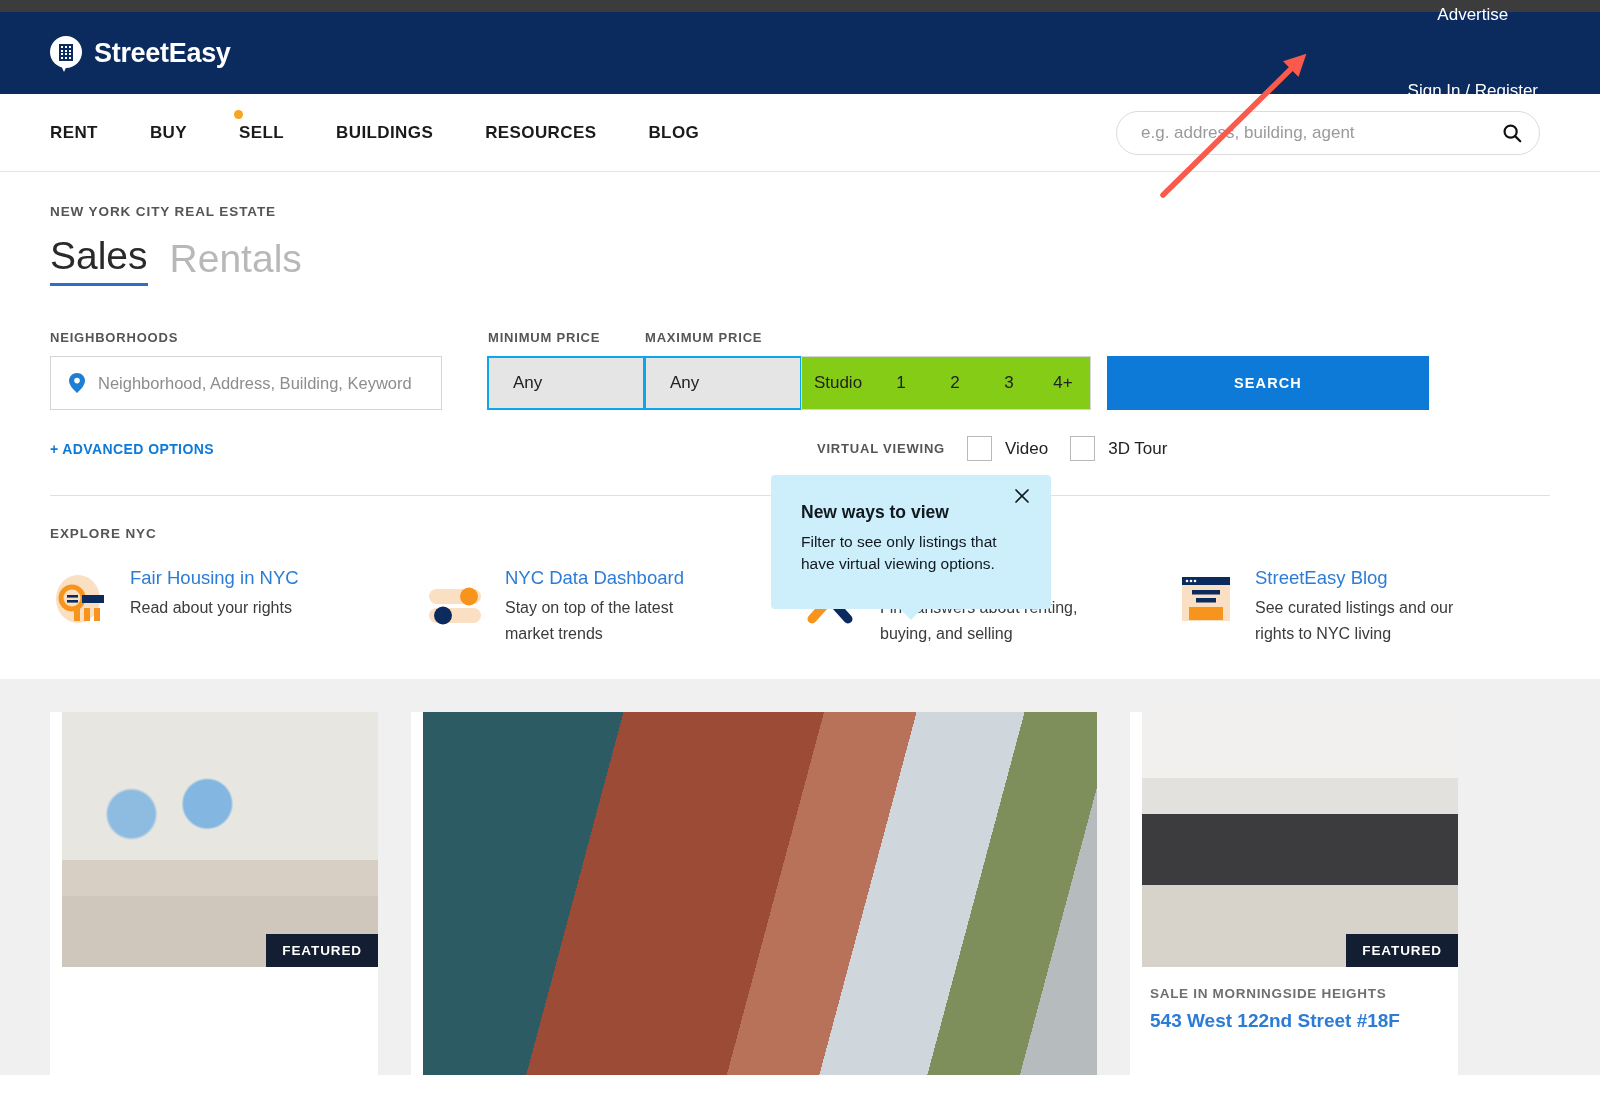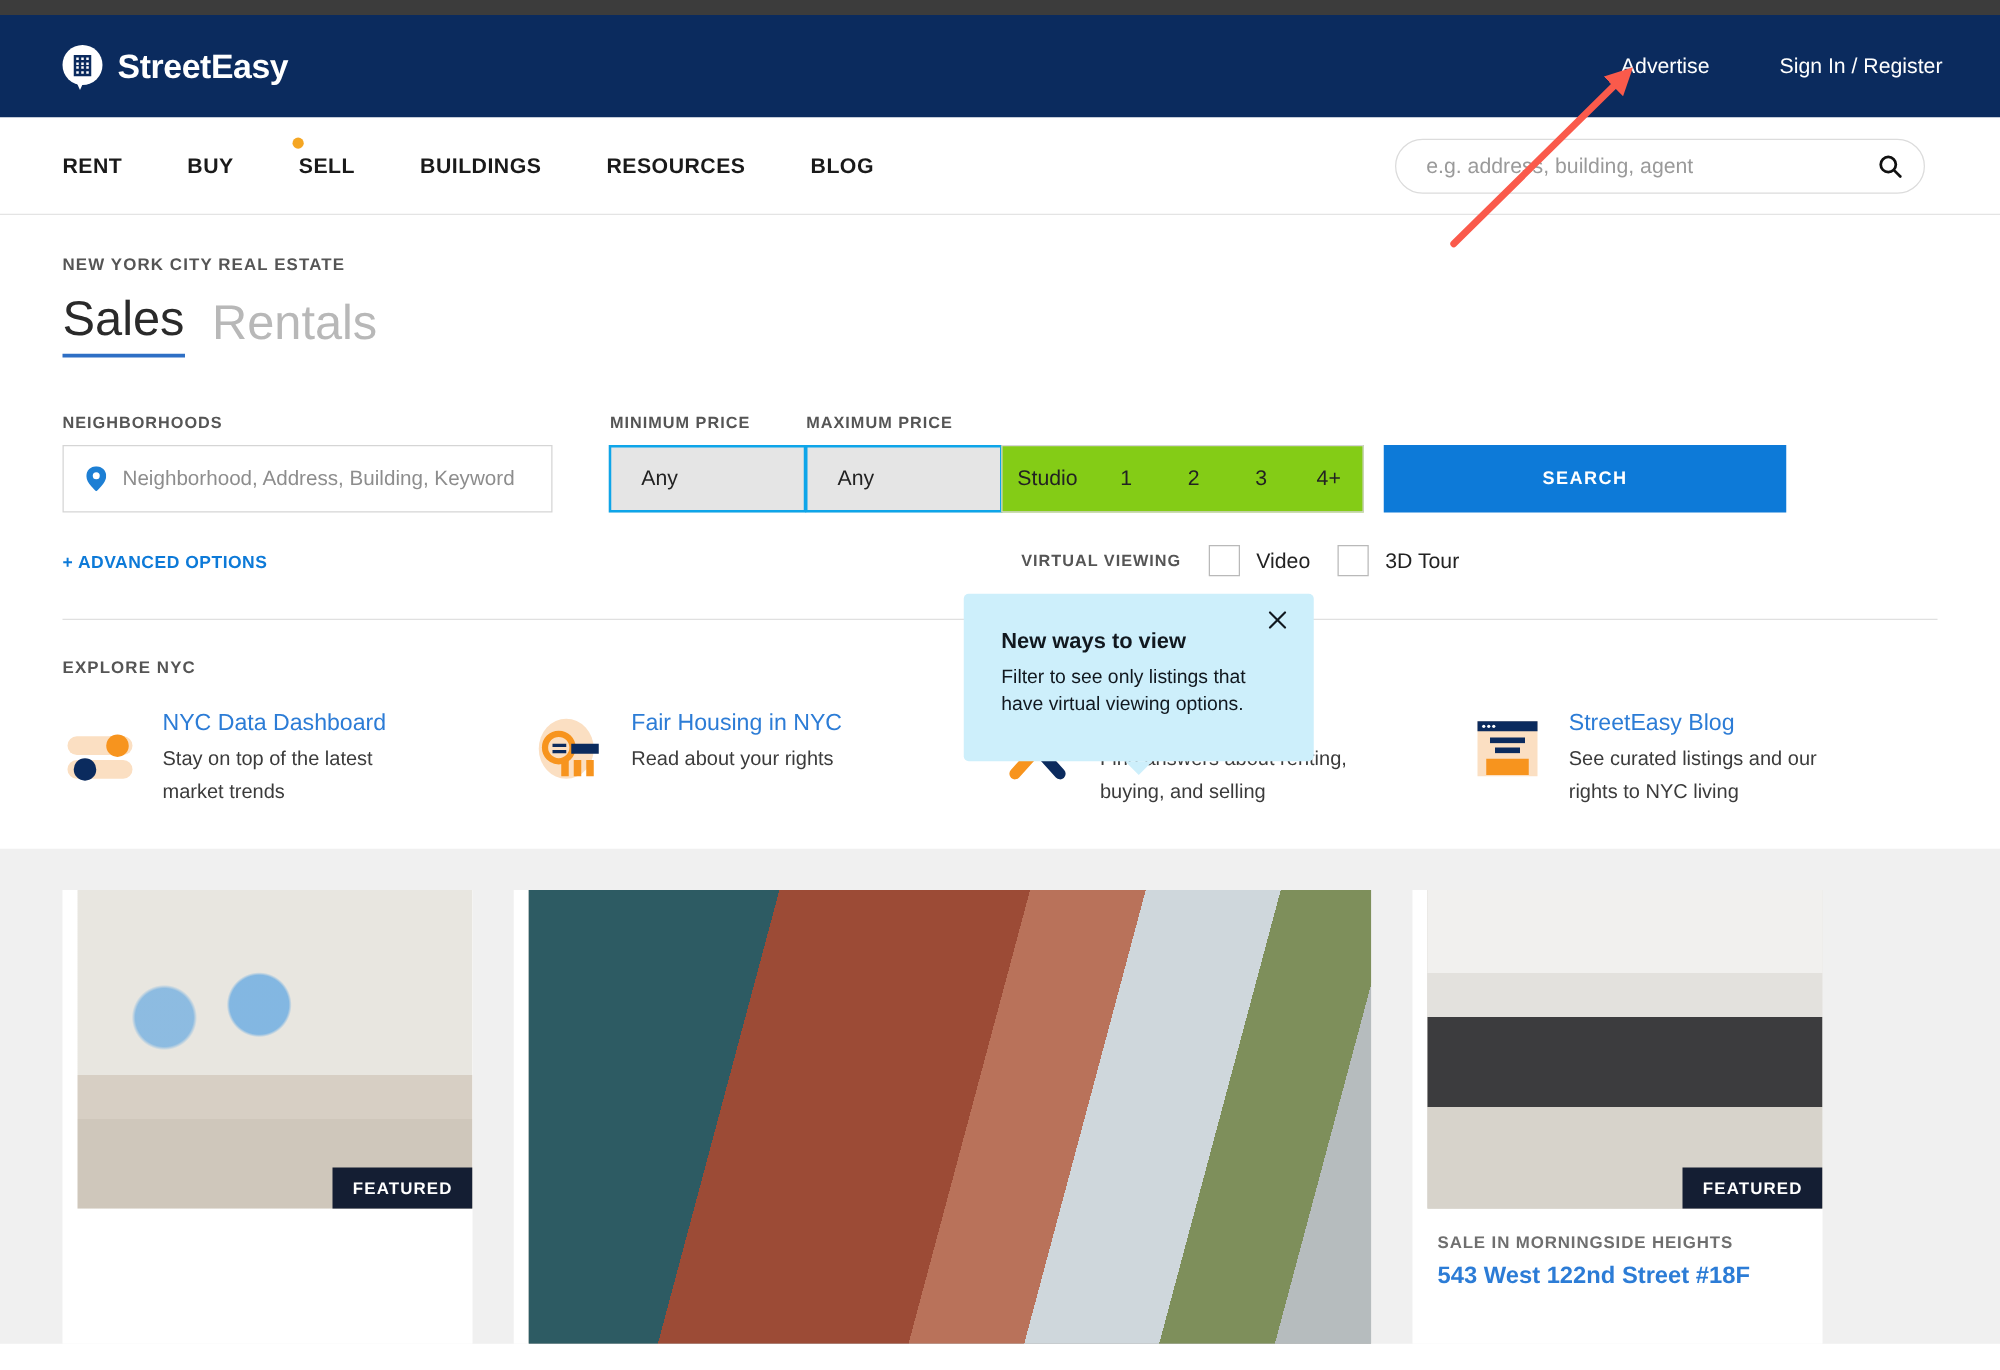--- a/index.html
+++ b/index.html
@@ -36,22 +36,22 @@
   .logo-pin .bldg {
     position:absolute; left:9px; top:8px;
     width:14px; height:17px; background:#0b2b5e;
     display:grid; grid-template-columns:repeat(3,1fr); grid-template-rows:repeat(4,1fr);
     gap:1.5px; padding:2px;
   }
   .logo-pin .bldg i { background:#ffffff; display:block; }
   .logo-text { color:#fff; font-size:27px; font-weight:bold; letter-spacing:-0.3px; }
 
   .topbar-right {
-    margin-left:auto; margin-right:46px;
-    display:flex; align-items:center; gap:56px;
+    margin-left:auto; margin-right:62px;
+    display:flex; align-items:center; gap:56px;flex-direction:column;
   }
   .topbar-link { color:#ffffff; font-size:17px; text-decoration:none; }
 
   
   .mainnav {
     height:78px; background:#fff; border-bottom:1px solid #e4e4e4;
     display:flex; align-items:center; position:relative;
   }
   .nav-items { display:flex; align-items:center; margin-left:50px; gap:52px; }
   .nav-item {
@@ -379,48 +379,48 @@
 
 <div class="hr"></div>
 
 <div class="explore">
   <div class="explore-label">EXPLORE NYC</div>
   <div class="explore-grid">
 
     <div class="ex-item">
       <span class="ex-icon">
         <svg viewBox="0 0 62 62" width="62" height="62">
-          <rect x="4" y="22" width="52" height="15" rx="7.5" fill="#fbdfc2"></rect>
-          <rect x="4" y="41" width="52" height="15" rx="7.5" fill="#fbdfc2"></rect>
-          <circle cx="44" cy="29.5" r="9" fill="#f7941e"></circle>
-          <circle cx="18" cy="48.5" r="9" fill="#0b2b5e"></circle>
-        </svg>
-      </span>
-      <div>
-        <div class="ex-title">NYC Data Dashboard</div>
-        <div class="ex-desc">Stay on top of the latest market trends</div>
-      </div>
-    </div>
-
-    <div class="ex-item">
-      <span class="ex-icon">
-        <svg viewBox="0 0 62 62" width="62" height="62">
           <ellipse cx="28" cy="32" rx="22" ry="24" fill="#fbdfc2"></ellipse>
           <circle cx="22" cy="31" r="11" fill="none" stroke="#f7941e" stroke-width="5"></circle>
           <rect x="17" y="28" width="11" height="2.6" fill="#0b2b5e"></rect>
           <rect x="17" y="33" width="11" height="2.6" fill="#0b2b5e"></rect>
           <rect x="32" y="28" width="22" height="8" fill="#0b2b5e"></rect>
           <rect x="24" y="41" width="6" height="13" fill="#f7941e"></rect>
           <rect x="34" y="41" width="6" height="13" fill="#f7941e"></rect>
           <rect x="44" y="41" width="6" height="13" fill="#f7941e"></rect>
         </svg>
       </span>
       <div>
         <div class="ex-title">Fair Housing in NYC</div>
         <div class="ex-desc">Read about your rights</div>
+      </div>
+    </div>
+
+    <div class="ex-item">
+      <span class="ex-icon">
+        <svg viewBox="0 0 62 62" width="62" height="62">
+          <rect x="4" y="22" width="52" height="15" rx="7.5" fill="#fbdfc2"></rect>
+          <rect x="4" y="41" width="52" height="15" rx="7.5" fill="#fbdfc2"></rect>
+          <circle cx="44" cy="29.5" r="9" fill="#f7941e"></circle>
+          <circle cx="18" cy="48.5" r="9" fill="#0b2b5e"></circle>
+        </svg>
+      </span>
+      <div>
+        <div class="ex-title">NYC Data Dashboard</div>
+        <div class="ex-desc">Stay on top of the latest market trends</div>
       </div>
     </div>
 
     <div class="ex-item">
       <span class="ex-icon">
         <svg viewBox="0 0 62 62" width="62" height="62">
           <g stroke="#f7941e" stroke-width="9" stroke-linecap="round">
             <line x1="12" y1="52" x2="48" y2="12"></line>
           </g>
           <g stroke="#0b2b5e" stroke-width="9" stroke-linecap="round">

